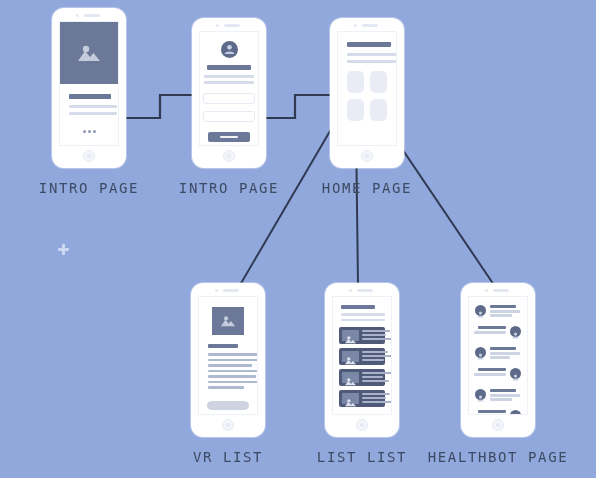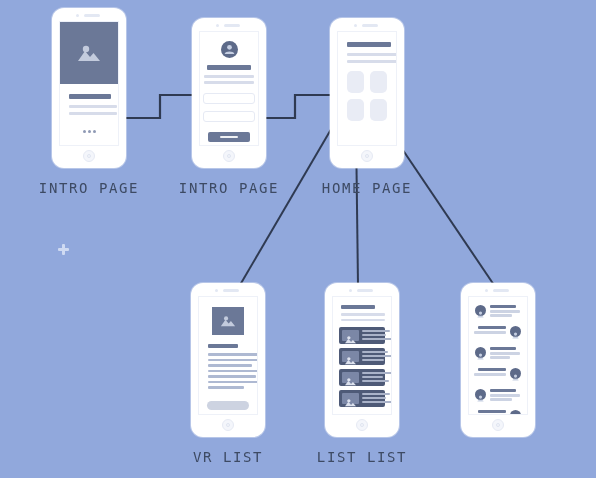--- a/index.html
+++ b/index.html
@@ -484,17 +484,18 @@
           </span>
           <span class="chat-line" style="position:absolute;right:15px;top:1px;width:28px;height:3px;background:#6b7897;display:block;"></span>
 
         </div>
 
       </div>
       <div class="phone-bottom">
         <span class="home-btn"></span>
       </div>
     </div>
+    <div class="caption" style="top:166px;">HEALTHBOT PAGE</div>
   </div>
 
   <div class="cursor" style="left:58px; top:244px;"></div>
 
 </div>
 
 </body></html>

